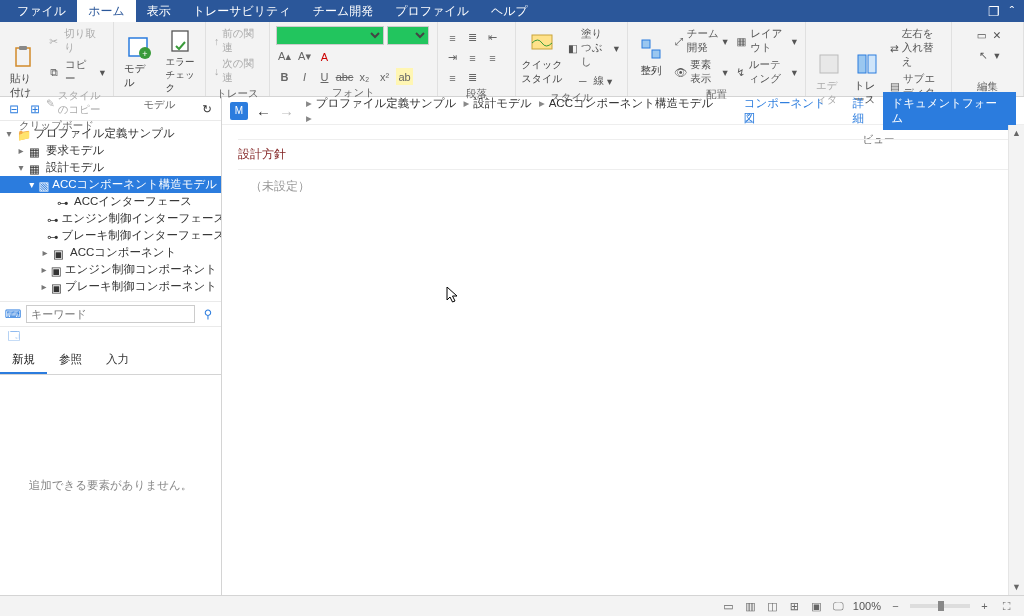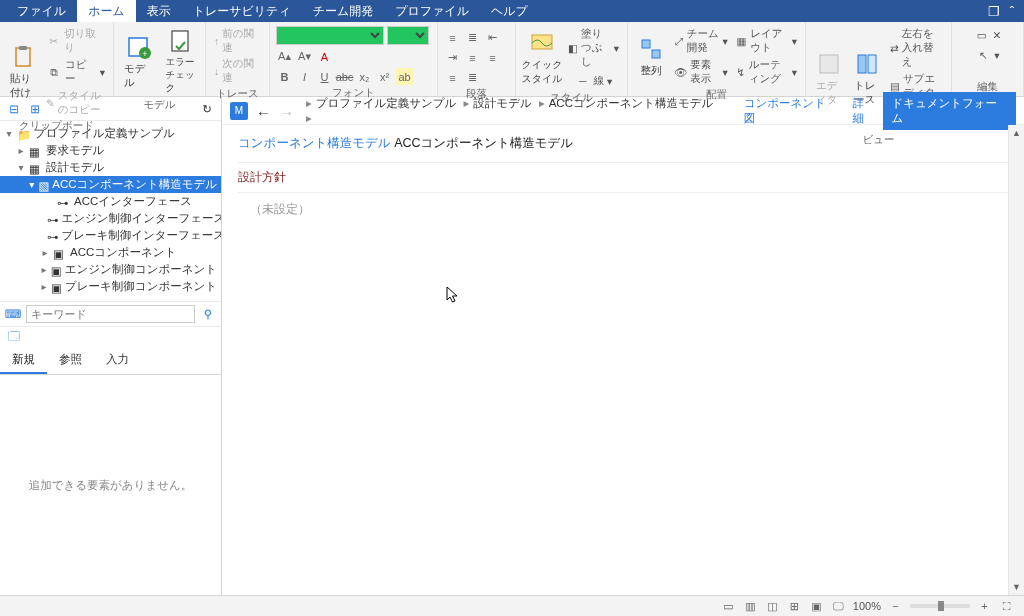--- a/index.html
+++ b/index.html
@@ -375,24 +375,20 @@
         <span class="sep">▸</span><span>ACCコンポーネント構造モデル</span>
         <span class="sep">▸</span>
       </div>
       <div class="main-ctrls">
         <span class="mlink">コンポーネント図</span>
         <span class="mlink">詳細</span>
         <span class="mbtn">ドキュメントフォーム</span>
       </div>
     </div>
     <div class="doc">
-      <div class="doc-title">
-        <span class="pre">コンポーネント構造モデル</span>
-        <span class="main-t">ACCコンポーネント構造モデル</span>
-      </div>
       <div class="doc-sec">設計方針</div>
       <div class="doc-empty">（未設定）</div>
     </div>
     <div class="vscroll">
       <div class="arr">▲</div>
       <div class="track"></div>
       <div class="arr">▼</div>
     </div>
   </div>
 </div>

